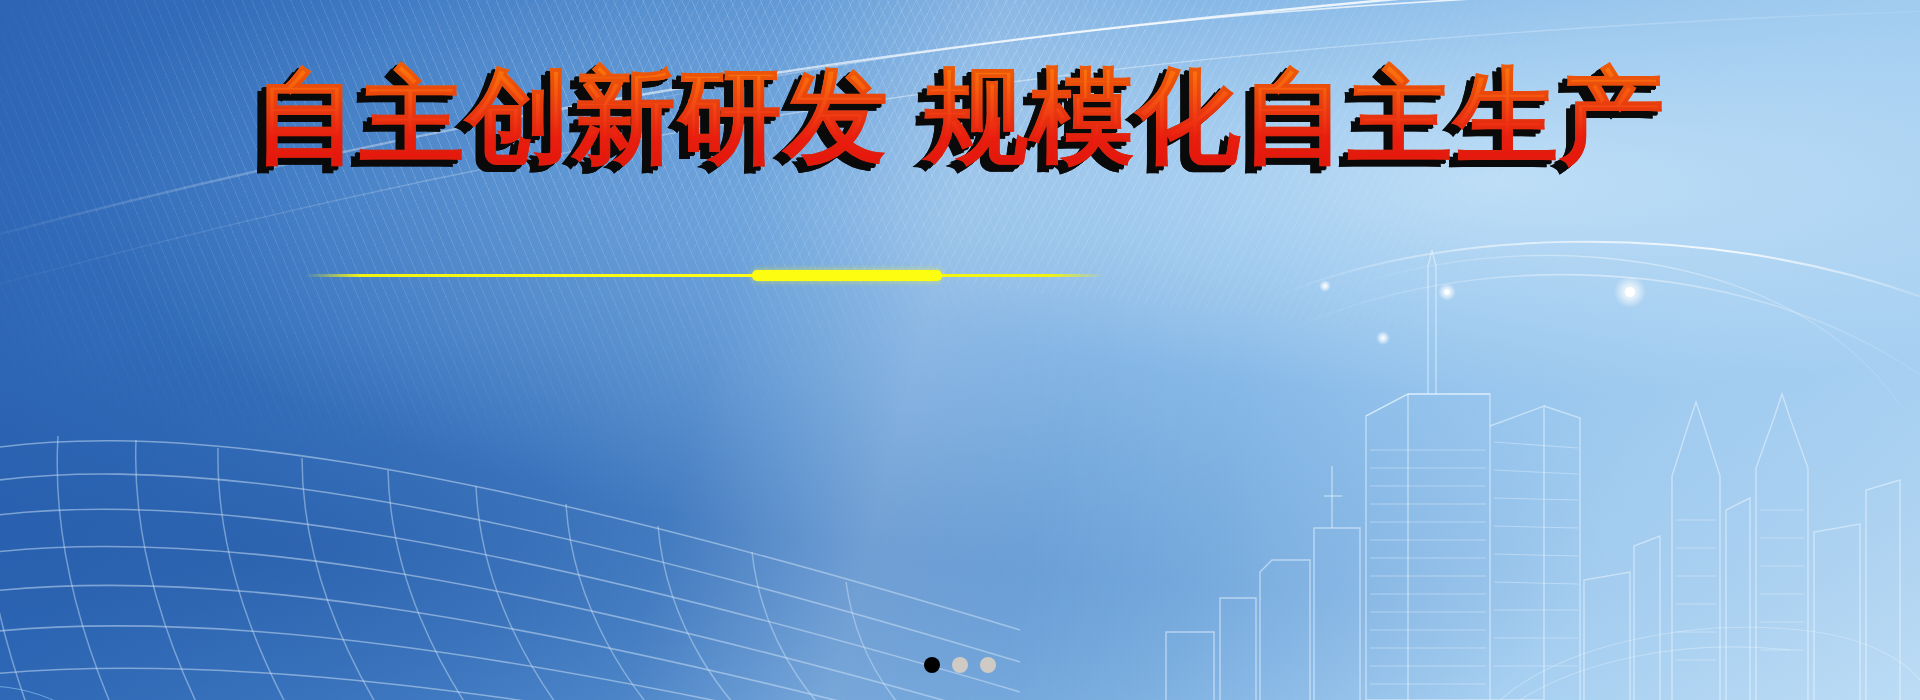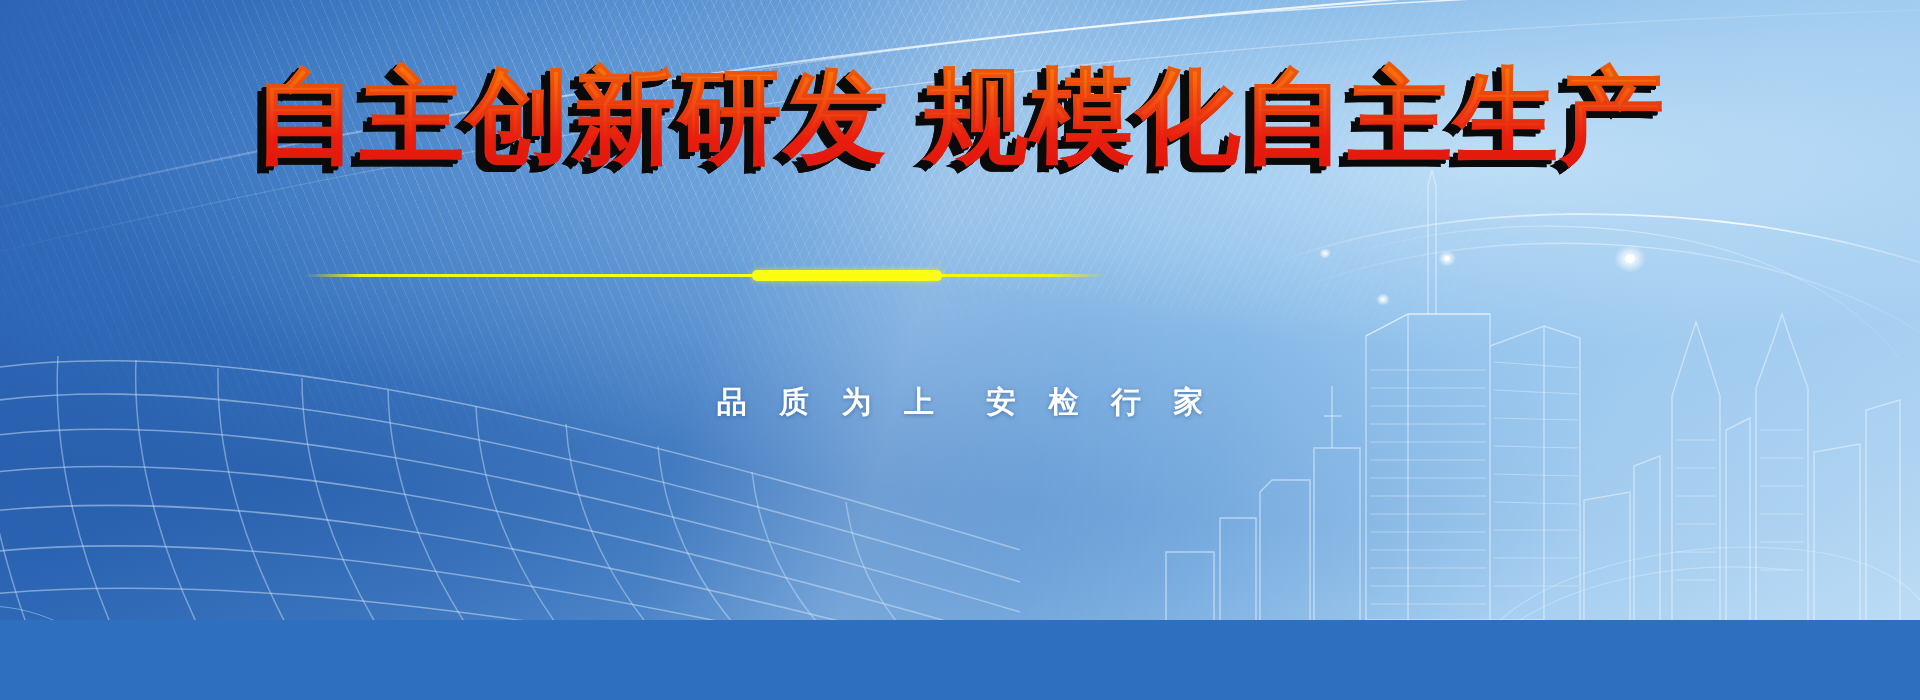--- a/index.html
+++ b/index.html
@@ -1,20 +1,20 @@
 <!DOCTYPE html>
 <html><head>
 <meta charset="utf-8">
 <style>
   * { margin:0; padding:0; box-sizing:border-box; }
   html,body { width:1920px; height:700px; overflow:hidden; background:#2f6fc0; }
 
   .banner{
     position:relative;
-    width:1920px; height:620px;
+    width:1920px; height:700px;
     overflow:hidden;
     font-family:"DejaVu Sans","Liberation Sans",sans-serif;
     background:
       radial-gradient(120% 95% at 78% 26%, rgba(196,226,248,0.88) 0%, rgba(150,197,238,0.45) 32%, rgba(70,130,200,0.06) 62%, rgba(0,0,0,0) 80%),
       radial-gradient(90% 70% at 16% 78%, rgba(22,70,150,0.45) 0%, rgba(30,85,165,0.18) 45%, rgba(0,0,0,0) 75%),
       linear-gradient(118deg, #2d63b4 0%, #3470bd 16%, #4a86cb 34%, #6aa3dc 52%, #8cbde9 68%, #a8d0f1 82%, #bcdcf5 100%);
   }
 
   
   .layer{ position:absolute; inset:0; pointer-events:none; }
@@ -288,21 +288,20 @@
 
   <div class="headline">
     <span>自主创新研发</span><span class="gap"></span><span>规模化自主生产</span>
   </div>
 
   <div class="divider">
     <div class="thin"></div>
     <div class="thick"></div>
   </div>
 
-  <div class="slogan">品 质 为 上　安 检 行 家</div>
 
   <div class="dots">
     <span class="dot active"></span>
     <span class="dot"></span>
     <span class="dot"></span>
   </div>
 
 </div>
 
 </body></html>

